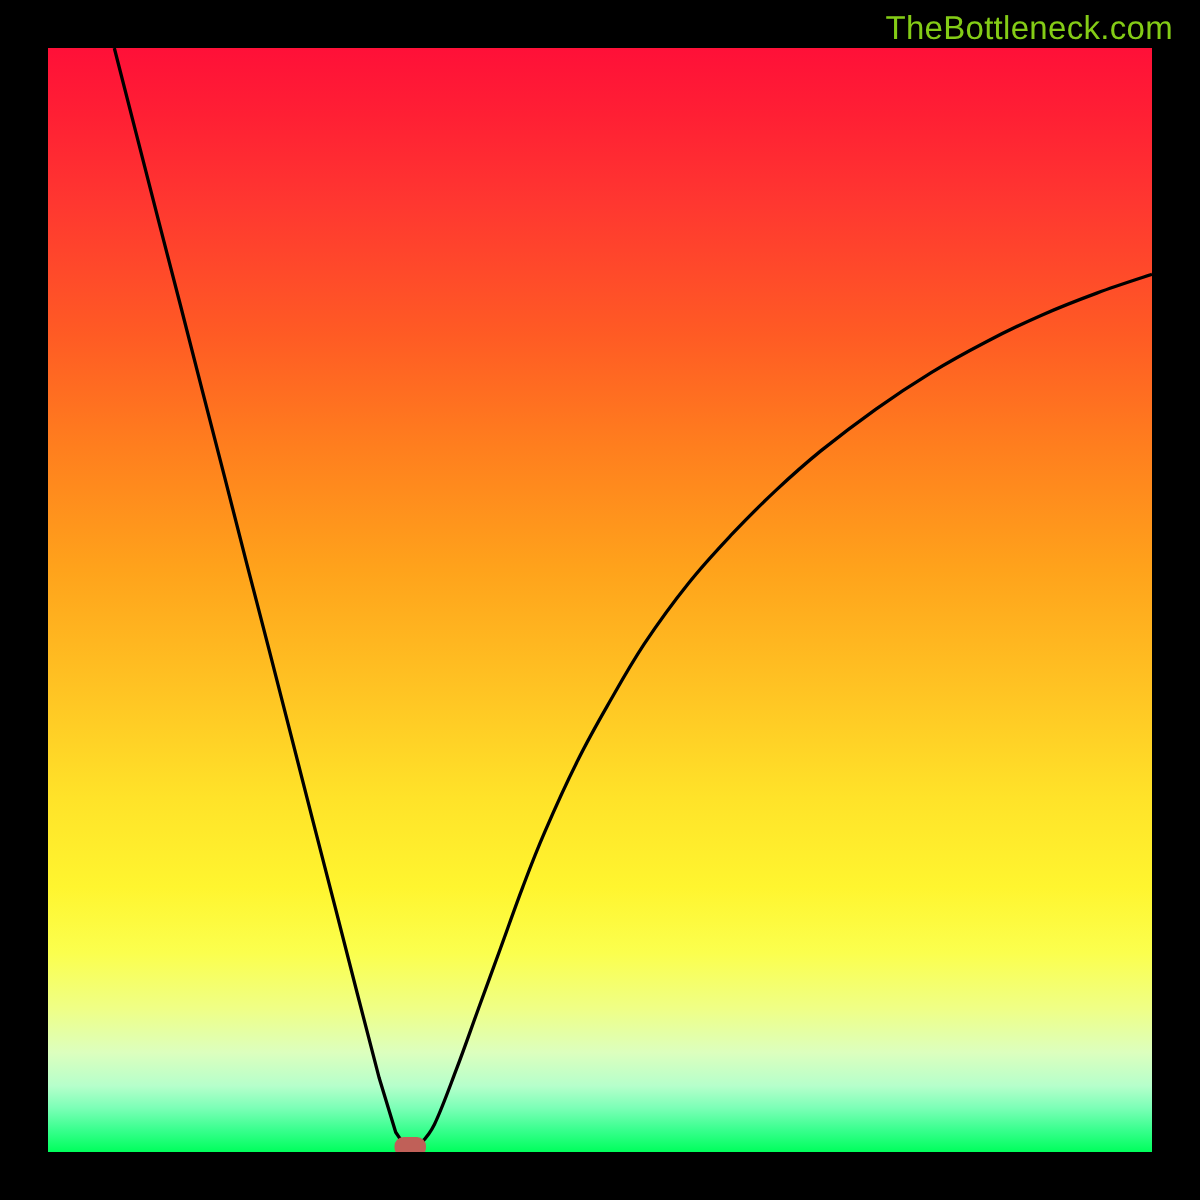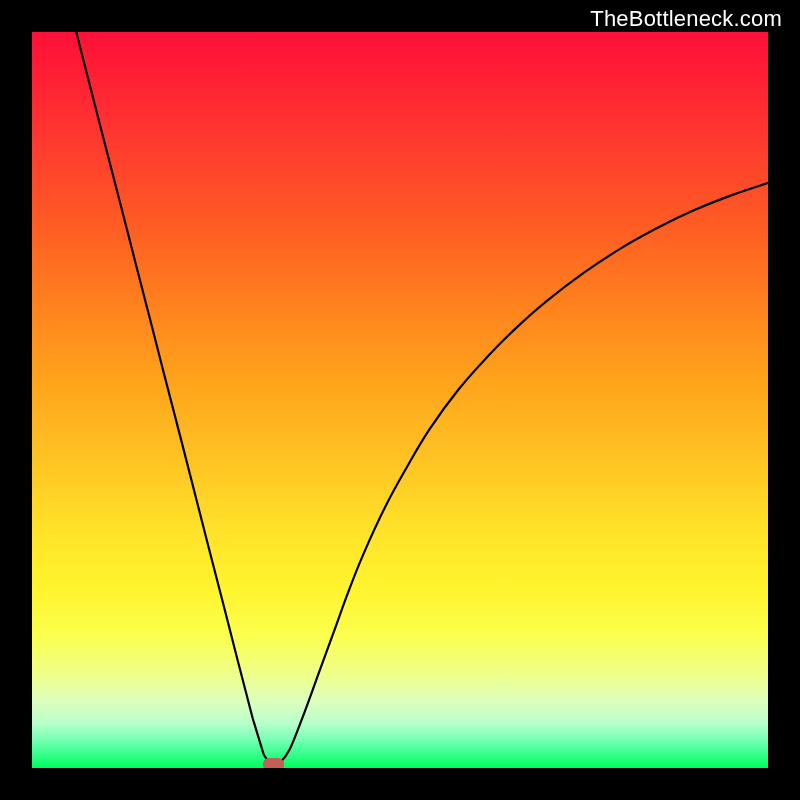--- a/index.html
+++ b/index.html
@@ -57,21 +57,21 @@
   }
   .marker {
     position: absolute;
     background: #c06058;
     border-radius: 6px;
   }
   .watermark {
     position: absolute;
     top: 6px;
     right: 18px;
-    color: #ffffff;
+    color: #84cc16;
     font-size: 22px;
     font-weight: 500;
     letter-spacing: 0.2px;
   }
 </style>
 </head>
 <body>
 
 <div class="frame">
 

